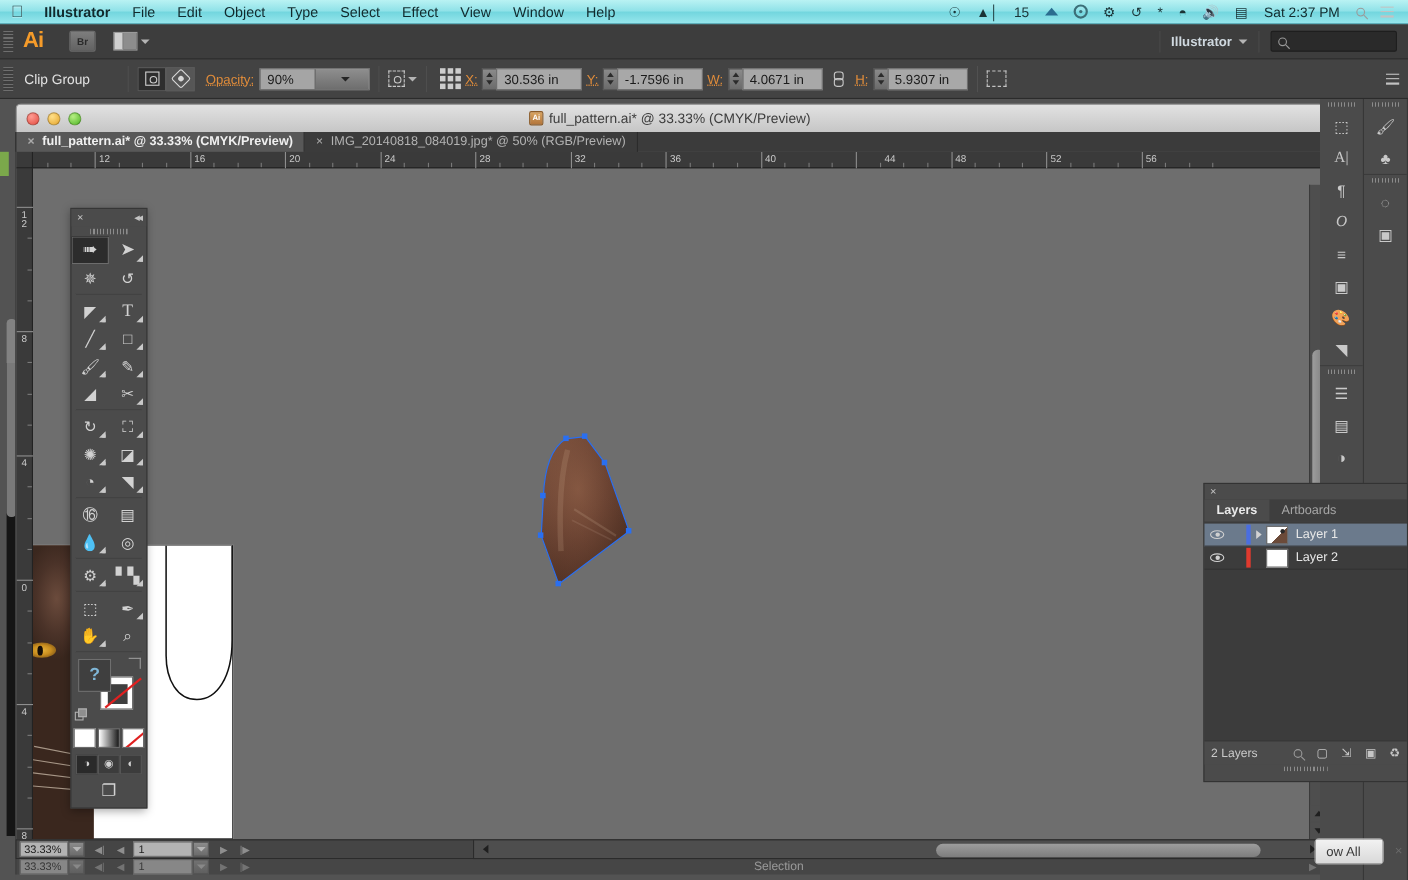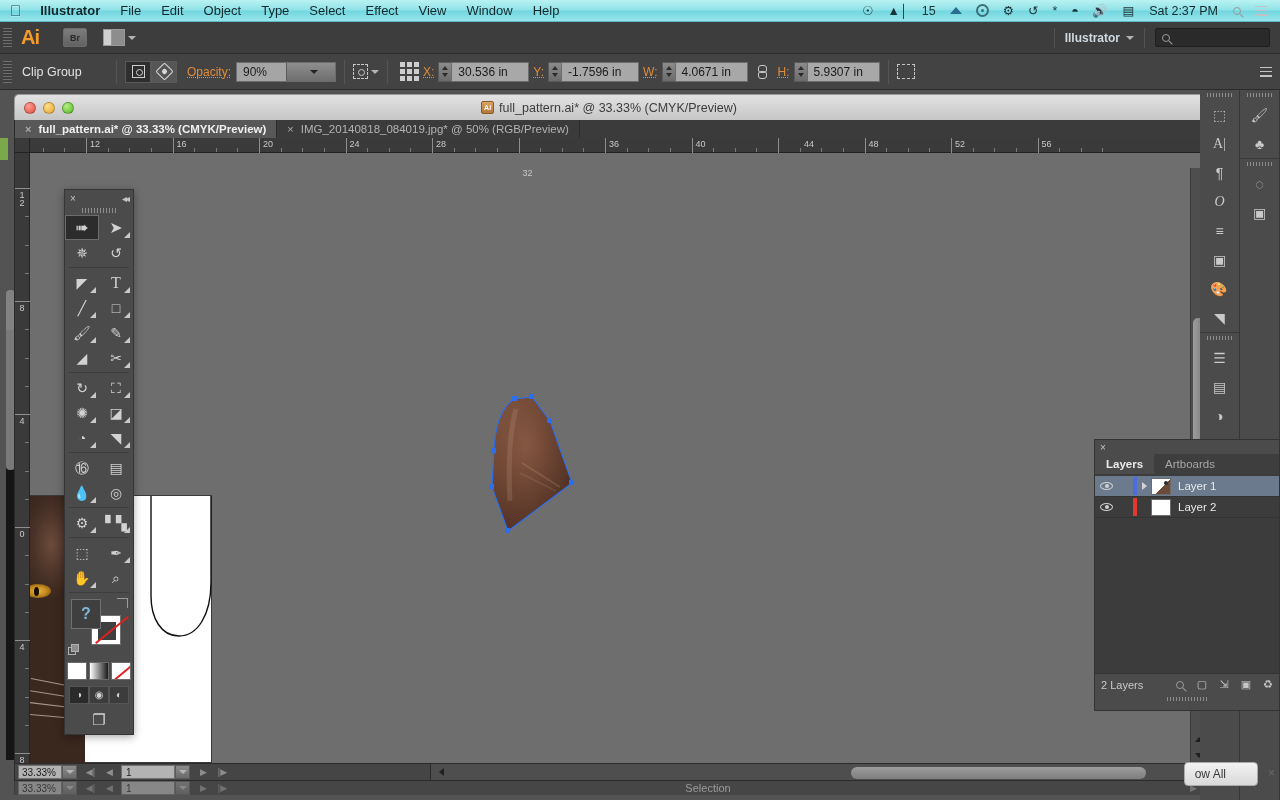--- a/index.html
+++ b/index.html
@@ -254,21 +254,21 @@
   .sright{display:flex;align-items:center;}
   .hscrollbar{position:absolute;left:430px;top:763px;width:774px;height:18px;background:#4e4e4e;z-index:31;
      border:1px solid #2b2b2b;display:flex;align-items:center;}
   .hthumb{position:absolute;left:420px;top:3px;width:295px;height:12px;background:linear-gradient(#9d9d9d,#7e7e7e);border-radius:6px;}
   .hbtnL{position:absolute;left:2px;top:0;width:16px;height:16px;display:flex;align-items:center;justify-content:center;}
   .hbtnR{position:absolute;right:2px;top:0;width:16px;height:16px;display:flex;align-items:center;justify-content:center;}
   .caret-l{width:0;height:0;border-top:4px solid transparent;border-bottom:4px solid transparent;border-right:5px solid #1f1f1f;}
   .caret-r{width:0;height:0;border-top:4px solid transparent;border-bottom:4px solid transparent;border-left:5px solid #1f1f1f;}
 
   
-  .showall{position:absolute;right:22px;bottom:14px;height:24px;padding:0 31px 0 10px;
+  .showall{position:absolute;right:22px;bottom:14px;height:24px;padding:0 20px 0 10px;
     background:linear-gradient(#f2f2f2,#d9d9d9);border:1px solid #aaa;border-radius:4px;
     display:flex;align-items:center;font-size:12px;color:#3a3a3a;z-index:50;}
   .showall-x{position:absolute;right:5px;bottom:20px;font-size:12px;color:#6a6a6a;z-index:51;}
 
   .leftedge{position:absolute;left:0;top:90px;width:14px;height:710px;background:#535353;z-index:10;}
   .leftgreen{position:absolute;left:0;top:138px;width:8px;height:22px;background:#7ba84b;z-index:11;}
   .leftblack{position:absolute;left:6px;top:330px;width:8px;height:430px;background:#151515;z-index:11;}
   .leftscroll{position:absolute;left:6px;top:290px;width:9px;height:180px;background:#8b8b8b;border-radius:4px;z-index:12;opacity:.85;}
 </style>
 </head>
@@ -477,21 +477,21 @@
         <div class="tklabel" style="left: 332.5px;">24</div>
         <div class="tickmin" style="left: 352.125px;"></div>
         <div class="tickmin" style="left: 373.75px;"></div>
         <div class="tickmin" style="left: 395.375px;"></div>
         <div class="tickmaj" style="left: 417px;"></div>
         <div class="tklabel" style="left: 419px;">28</div>
         <div class="tickmin" style="left: 438.625px;"></div>
         <div class="tickmin" style="left: 460.25px;"></div>
         <div class="tickmin" style="left: 481.875px;"></div>
         <div class="tickmaj" style="left: 503.5px;"></div>
-        <div class="tklabel" style="left: 505.5px; margin-top: 29px;">32</div>
+        <div class="tklabel" style="left: 505.5px;">32</div>
         <div class="tickmin" style="left: 525.125px;"></div>
         <div class="tickmin" style="left: 546.75px;"></div>
         <div class="tickmin" style="left: 568.375px;"></div>
         <div class="tickmaj" style="left: 590px;"></div>
         <div class="tklabel" style="left: 592px;">36</div>
         <div class="tickmin" style="left: 611.625px;"></div>
         <div class="tickmin" style="left: 633.25px;"></div>
         <div class="tickmin" style="left: 654.875px;"></div>
         <div class="tickmaj" style="left: 676.5px;"></div>
         <div class="tklabel" style="left: 678.5px;">40</div>

